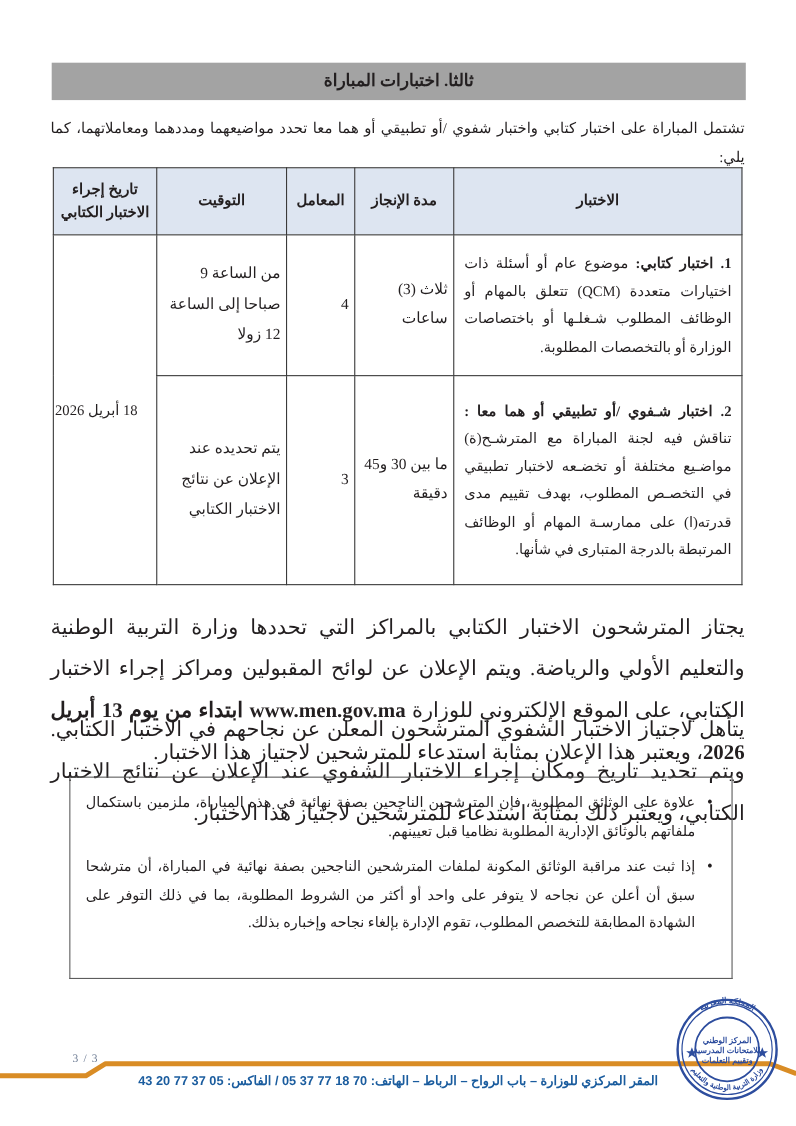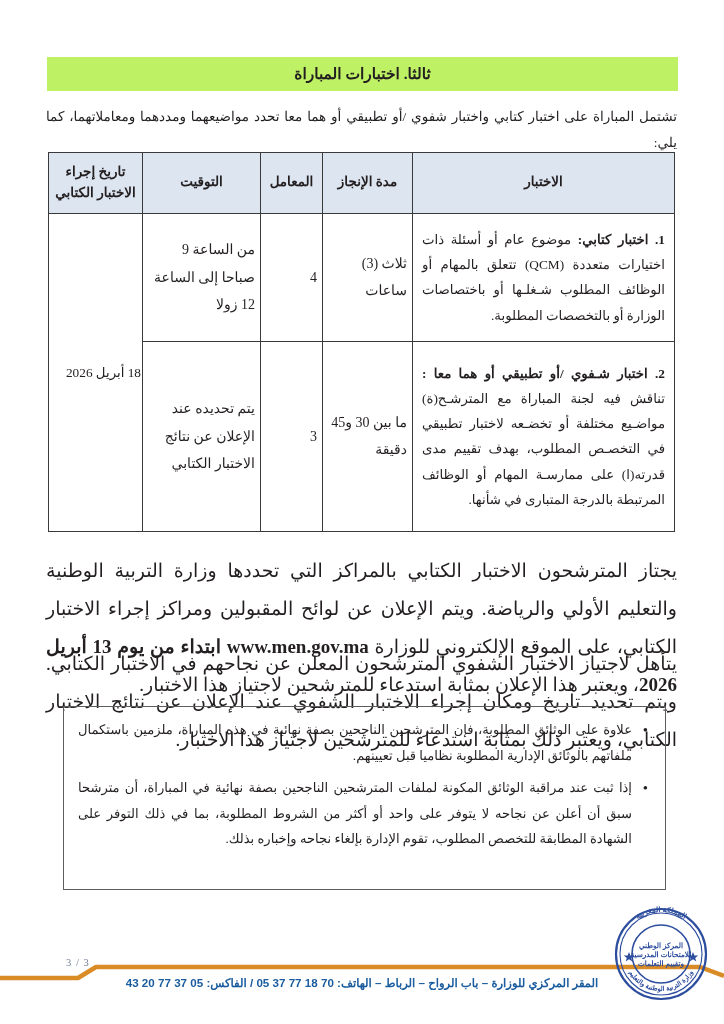--- a/index.html
+++ b/index.html
@@ -23,21 +23,21 @@
     height: 1024px;
   }
 
   
   .section-banner {
     position: absolute;
     left: 47px;
     top: 57px;
     width: 631px;
     height: 34px;
-    background: #bef264;
+    background: #a3a3a3;
     display: flex;
     align-items: center;
     justify-content: center;
   }
   .section-banner .txt {
     font-size: 15.5px;
     font-weight: bold;
     color: #231f20;
     letter-spacing: 0;
     line-height: 1;
@@ -104,21 +104,21 @@
     font-weight: bold;
   }
   td.cell-center {
     font-size: 14px;
     line-height: 1.95;
     text-align: right;
     padding: 6px 5px;
   }
   td.cell-date {
     font-size: 13.3px;
-    text-align: right;
+    text-align: left;
     line-height: 1.9;
   }
   .row1 { height: 128px; }
   .row2 { height: 190px; }
 
   
   .para {
     position: absolute;
     right: 47px;
     width: 631px;

